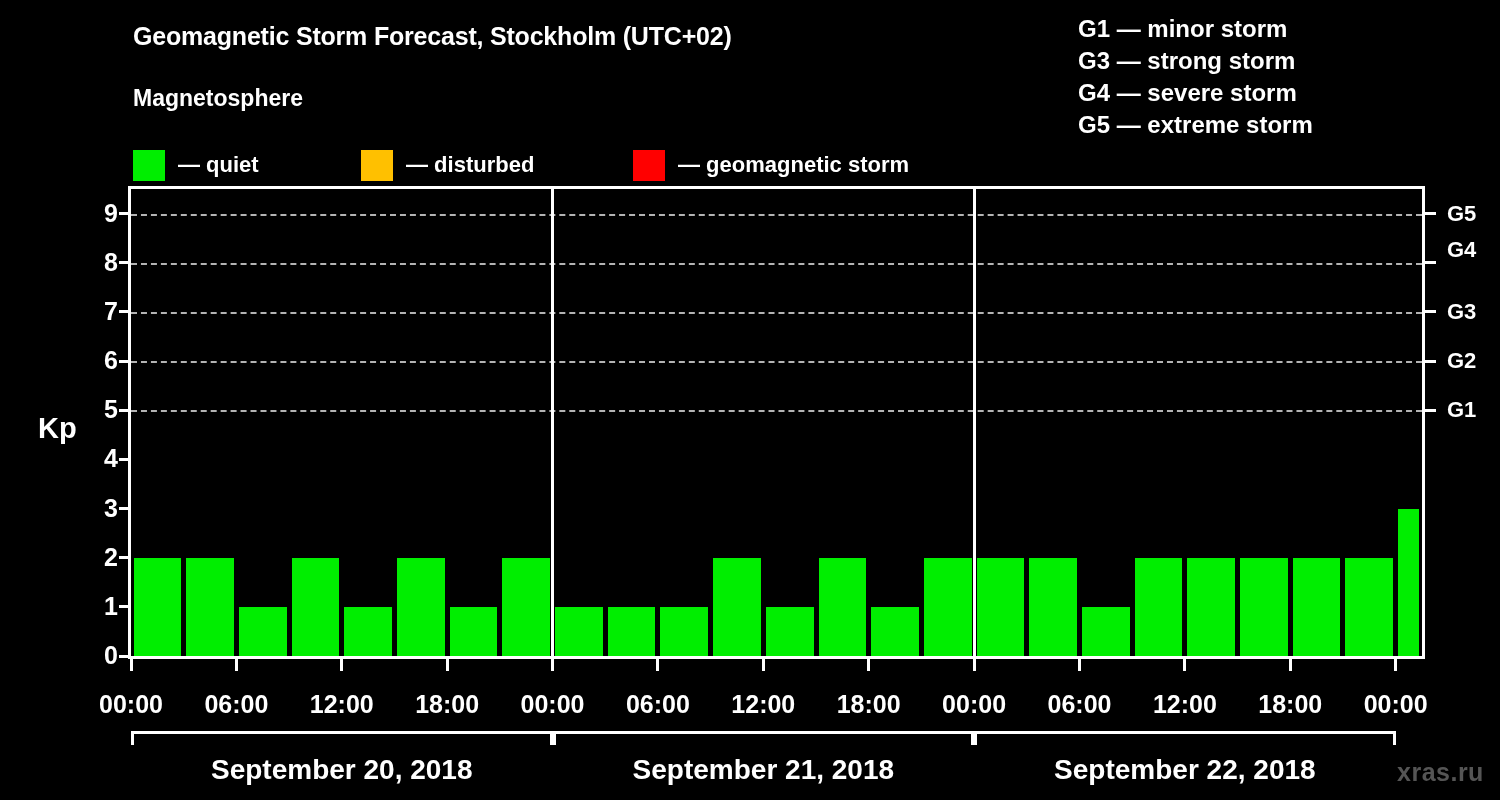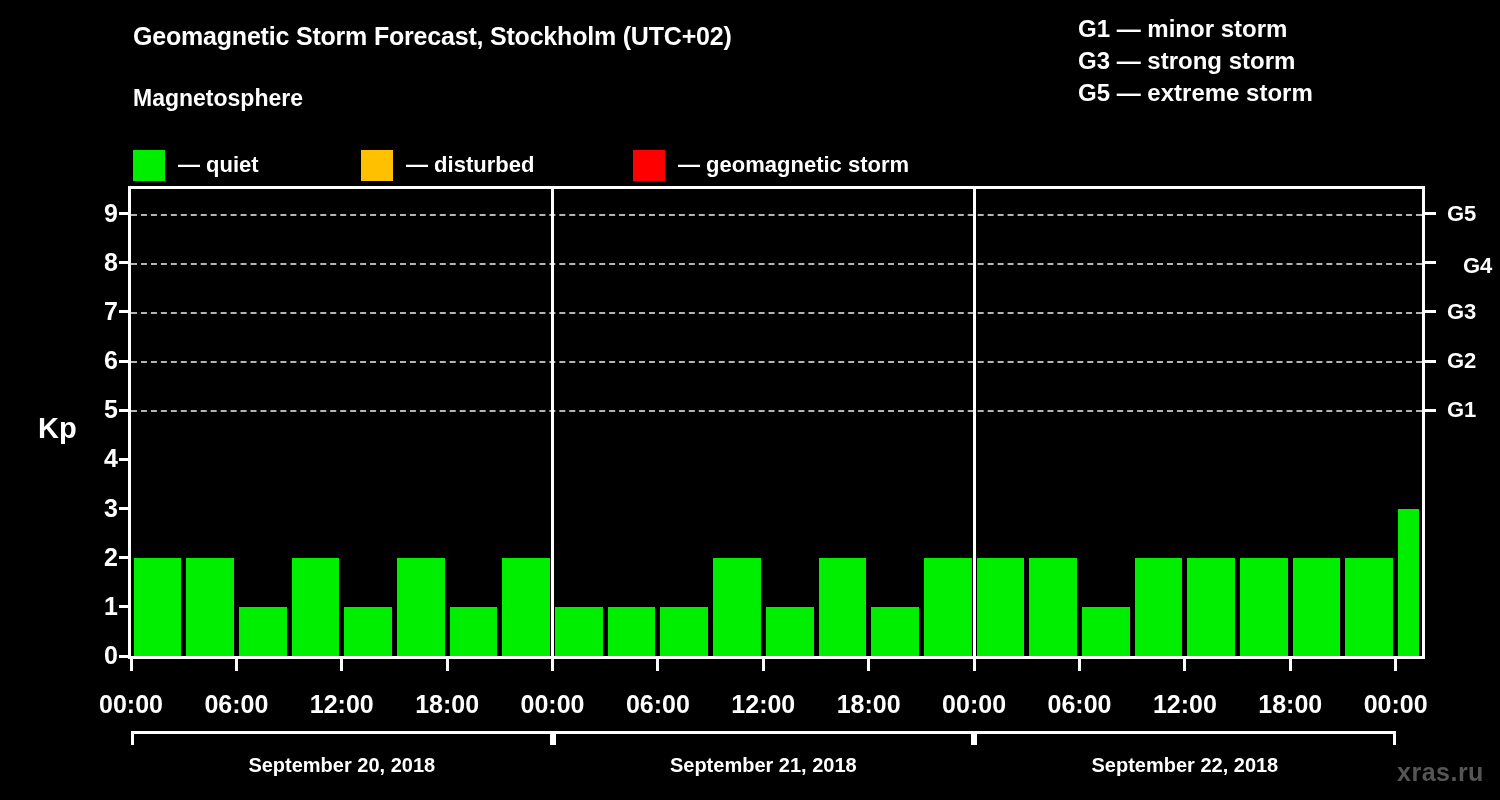--- a/index.html
+++ b/index.html
@@ -188,21 +188,21 @@
     height: 14px;
     border-top: 3px solid #ffffff;
     border-left: 3px solid #ffffff;
     border-right: 3px solid #ffffff;
     box-sizing: border-box;
   }
   .date-label {
     position: absolute;
     top: 754px;
     text-align: center;
-    font-size: 20px;
+    font-size: 28px;
     font-weight: bold;
     white-space: nowrap;
   }
 
   
   #watermark {
     position: absolute;
     left: 1397px;
     top: 758px;
     font-size: 25px;
@@ -231,20 +231,21 @@
       </div>
       <div class="legend-entry" style="left: 500px;">
         <span class="legend-swatch" style="background: rgb(255, 0, 0);"></span>
         <span class="legend-text">— geomagnetic storm</span>
       </div>
     </div>
 
   <div id="g-legend">
       <div class="g-legend-row">G1 — minor storm</div>
       <div class="g-legend-row">G3 — strong storm</div>
+      <div class="g-legend-row">G4 — severe storm</div>
       <div class="g-legend-row">G5 — extreme storm</div>
     </div>
 
   <div id="y-axis-title">Kp</div>
 
   <div id="plot-area">
     <div id="plot-inner">
         <div class="gridline" style="top: 221.211px;"></div>
         <div class="gridline" style="top: 172.053px;"></div>
         <div class="gridline" style="top: 122.895px;"></div>
@@ -300,21 +301,21 @@
       <div class="y-tick-label" style="left: 78px; top: 249.737px;">8</div>
       <div class="y-tick-mark" style="left: 119px; top: 261.237px;"></div>
       <div class="y-tick-label" style="left: 78px; top: 200.579px;">9</div>
       <div class="y-tick-mark" style="left: 119px; top: 212.079px;"></div>
       <div class="g-tick-label" style="top: 399.211px;">G1</div>
       <div class="g-tick-mark" style="top: 408.711px;"></div>
       <div class="g-tick-label" style="top: 350.053px;">G2</div>
       <div class="g-tick-mark" style="top: 359.553px;"></div>
       <div class="g-tick-label" style="top: 300.895px;">G3</div>
       <div class="g-tick-mark" style="top: 310.395px;"></div>
-      <div class="g-tick-label" style="top: 255px; margin-left: 16px;">G4</div>
+      <div class="g-tick-label" style="top: 239px;">G4</div>
       <div class="g-tick-mark" style="top: 261.237px;"></div>
       <div class="g-tick-label" style="top: 202.579px;">G5</div>
       <div class="g-tick-mark" style="top: 212.079px;"></div>
       <div class="x-tick-mark" style="left: 129.5px;"></div>
       <div class="x-tick-label" style="left: 131px;">00:00</div>
       <div class="x-tick-mark" style="left: 234.888px;"></div>
       <div class="x-tick-label" style="left: 236.388px;">06:00</div>
       <div class="x-tick-mark" style="left: 340.276px;"></div>
       <div class="x-tick-label" style="left: 341.776px;">12:00</div>
       <div class="x-tick-mark" style="left: 445.663px;"></div>

